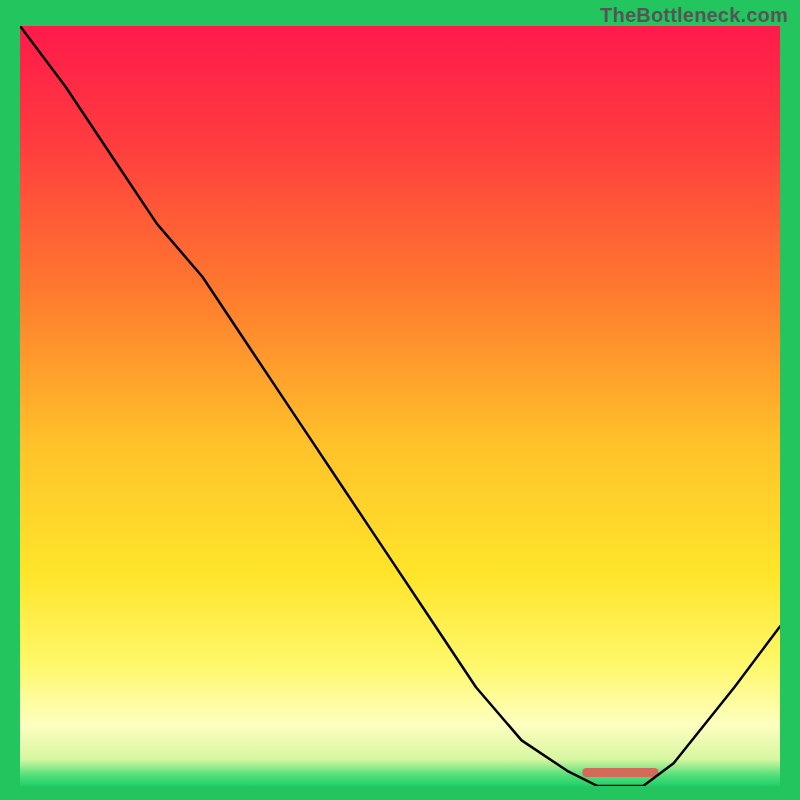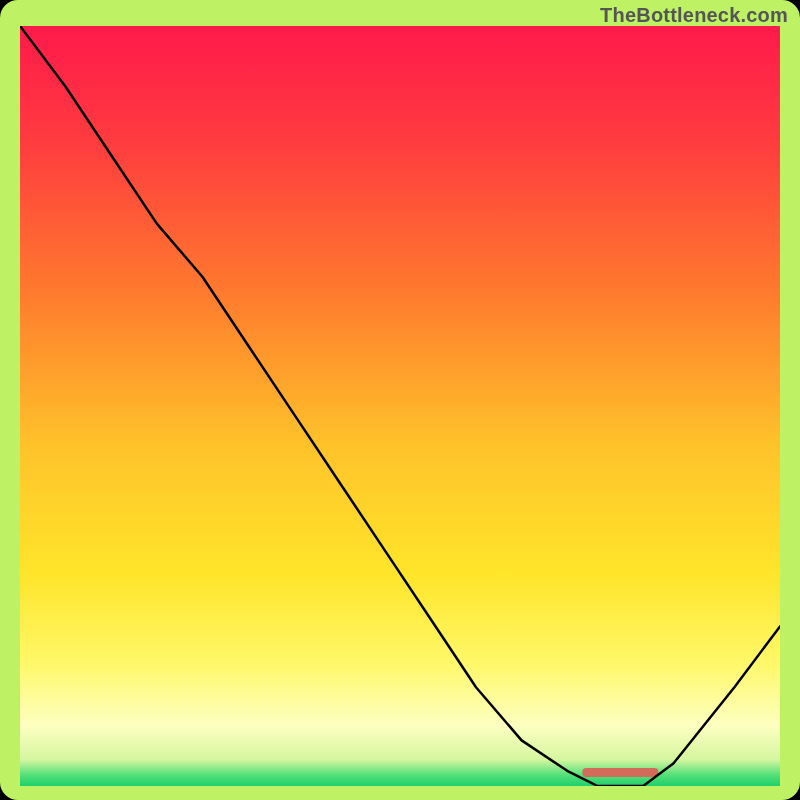--- a/index.html
+++ b/index.html
@@ -8,22 +8,21 @@
     width: 800px;
     height: 800px;
     background: #000;
     font-family: Arial, Helvetica, sans-serif;
     overflow: hidden;
   }
   .frame {
     position: relative;
     width: 800px;
     height: 800px;
-    background: #bef264;
-    border-radius: 18px;
+    background: #22c55e;
   }
   .watermark {
     position: absolute;
     top: 4px;
     right: 12px;
     color: #555;
     font-size: 20px;
     font-weight: 600;
     letter-spacing: 0.2px;
     z-index: 5;

